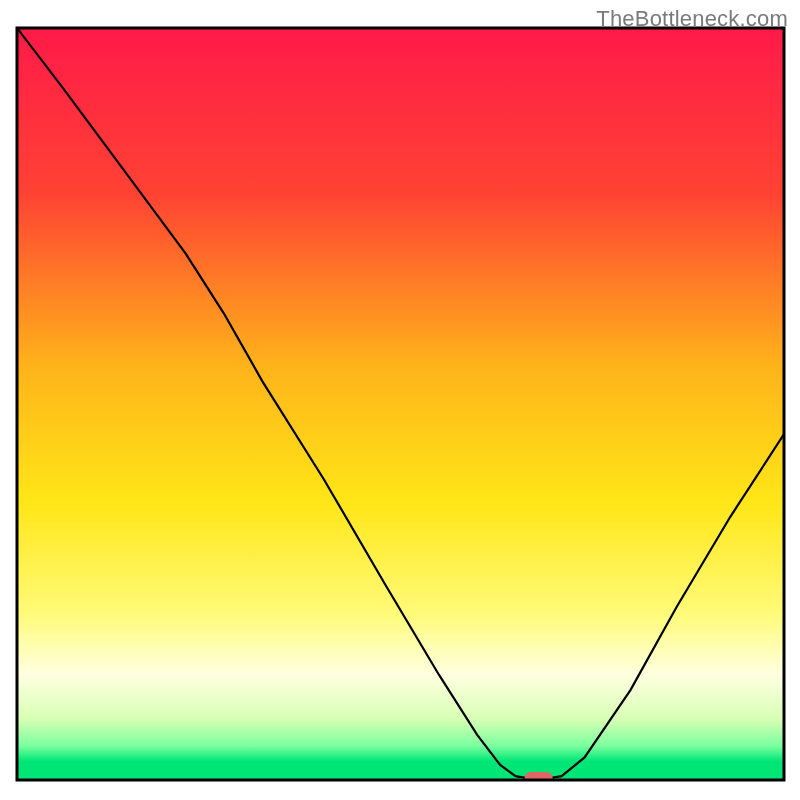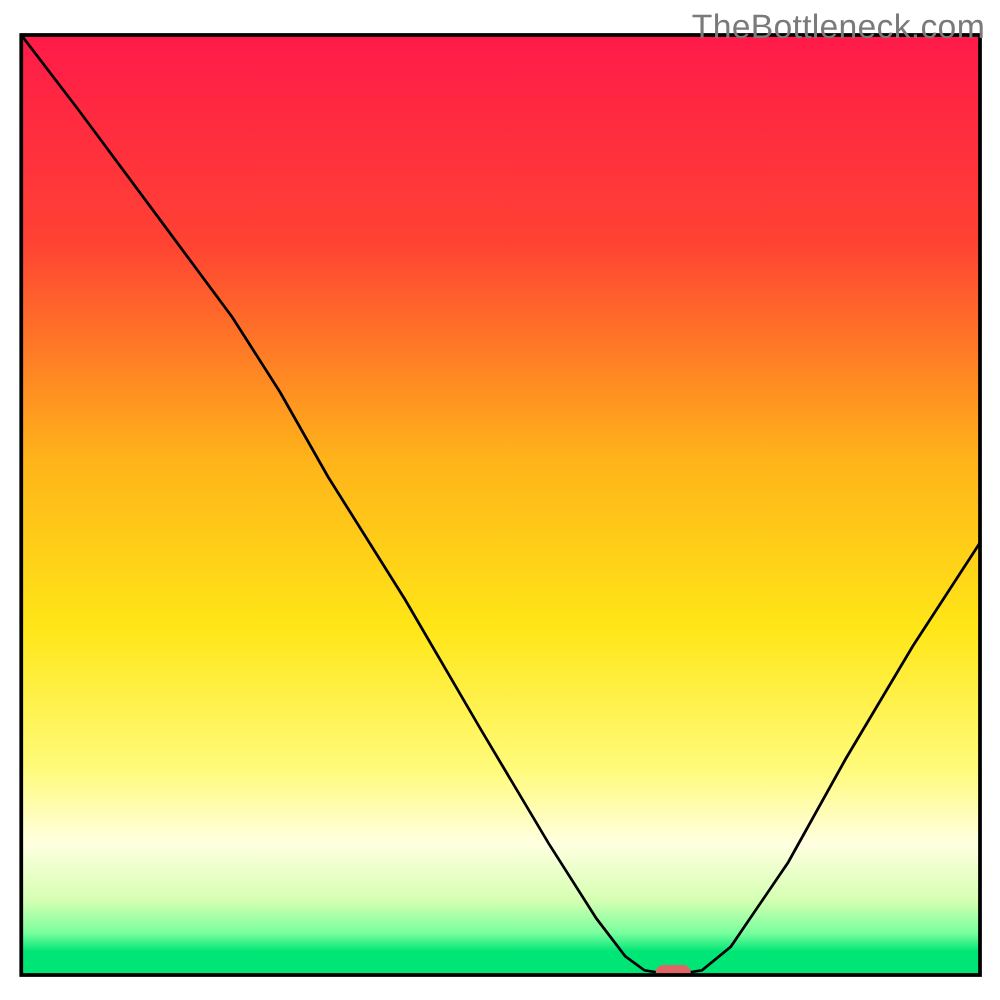--- a/index.html
+++ b/index.html
@@ -12,21 +12,21 @@
   }
   .container {
     position: relative;
     width: 800px;
     height: 800px;
   }
   .watermark {
     position: absolute;
     top: 6px;
     right: 12px;
-    font-size: 27px;
+    font-size: 22px;
     font-weight: 500;
     color: #7a7a7a;
     letter-spacing: 0.2px;
   }
   svg {
     display: block;
   }
 </style>
 </head>
 <body>

